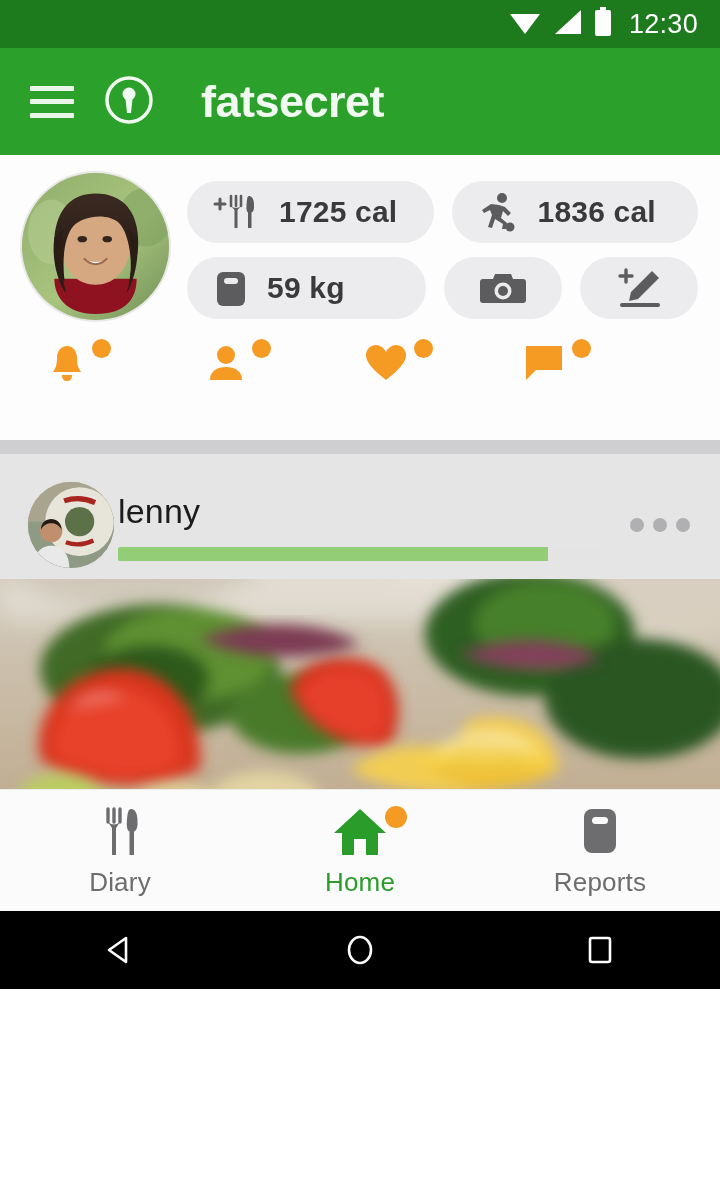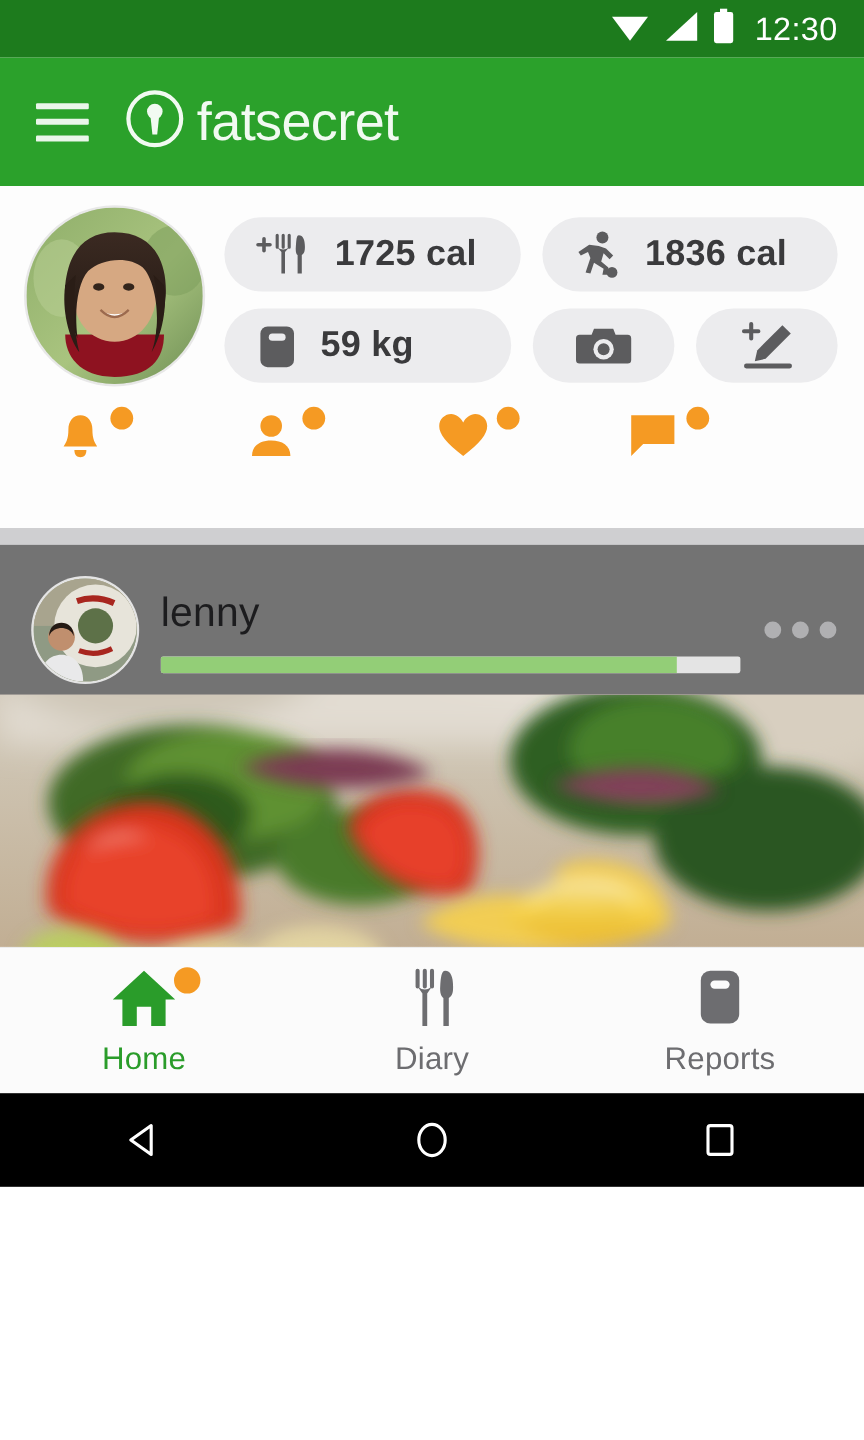--- a/index.html
+++ b/index.html
@@ -18,21 +18,21 @@
   .sb-time { color:#ffffff; font-size:27px; letter-spacing:0.3px; margin-left:6px; }
 
   
   .appbar {
     height:107px; background:#2ba12b; display:flex; align-items:center;
     padding-left:30px; gap:30px; flex:0 0 107px; position:relative;
   }
   .hamburger { width:44px; height:32px; display:flex; flex-direction:column; justify-content:space-between; cursor:pointer; }
   .hamburger i { display:block; height:5px; background:#eaf6ea; border-radius:1px; }
   .brand { display:flex; align-items:center; gap:10px; }
-  .wordmark { color:#f1faf1; font-size:45px; font-weight:400; letter-spacing:-0.5px; line-height:1; }
+  .wordmark { color:#f1faf1; font-size:45px; font-weight:700; letter-spacing:-0.5px; line-height:1;margin-left:37px; }
   .appbar-shadow { position:absolute; left:0; right:0; bottom:-7px; height:7px;
     background:linear-gradient(to bottom, rgba(0,0,0,0.28), rgba(0,0,0,0)); }
 
   
   .summary {
     background:#fdfdfd; flex:0 0 285px; display:flex; flex-direction:column;
     padding:18px 22px 0 22px; position:relative;
   }
   .summary-top { display:flex; gap:18px; }
   .avatar-wrap {
@@ -52,21 +52,21 @@
   .pill svg { display:block; }
 
   
   .quickrow { display:flex; margin-top:22px; padding:0 18px 0 26px; }
   .quick { flex:1; display:flex; align-items:flex-start; justify-content:flex-start; position:relative; cursor:pointer; }
   .quick .q-ico { position:relative; }
   .badge-dot { position:absolute; width:19px; height:19px; border-radius:50%; background:#f59a23; top:-3px; right:-25px; }
   .section-gap { flex:0 0 14px; background:#cfcfd1; }
 
   
-  .post { background:#737373; flex:0 0 125px; display:flex; align-items:center; padding:16px 22px 0 28px; gap:20px; position:relative; }
+  .post { background:#e5e5e5; flex:0 0 125px; display:flex; align-items:center; padding:16px 22px 0 28px; gap:4px; position:relative; }
   .post-avatar { width:86px; height:86px; border-radius:50%; overflow:hidden; flex:0 0 86px; box-shadow:0 0 0 2px #e4e4e4; background:#9aa38c; }
   .post-avatar svg { display:block; width:100%; height:100%; }
   .post-body { flex:1; display:flex; flex-direction:column; gap:16px; padding-top:4px; }
   .post-user { font-size:34px; color:#1c1c1e; font-weight:400; letter-spacing:0.2px; }
   .progress { height:14px; background:#e4e4e4; border-radius:2px; width:483px; overflow:hidden; }
   .progress .bar { height:100%; background:#93ce77; }
   .dots { display:flex; gap:9px; align-items:center; padding-right:8px; cursor:pointer; align-self:center; }
   .dots i { width:14px; height:14px; border-radius:50%; background:#b0b0b2; display:block; }
 
   
@@ -362,39 +362,39 @@
       <g filter="url(#blurB)">
         <ellipse cx="90" cy="355" rx="55" ry="32" fill="#cfe05f" opacity="0.85"></ellipse>
         <ellipse cx="60" cy="330" rx="42" ry="26" fill="#b9d455" opacity="0.8"></ellipse>
         <ellipse cx="175" cy="340" rx="48" ry="26" fill="#eedf9a" opacity="0.75"></ellipse>
         <ellipse cx="265" cy="330" rx="55" ry="28" fill="#efe3a6" opacity="0.7"></ellipse>
       </g>
     </svg>
   </div>
 
   <div class="bottomnav">
-    <div class="nav-item active">
-      <div class="nav-ico">
-        <svg width="58" height="52" viewBox="0 0 58 52">
-          <path d="M29 3 L55 27 L47 27 L47 49 L35 49 L35 33 L23 33 L23 49 L11 49 L11 27 L3 27 Z" fill="#2a9c2a"></path>
-        </svg>
-        <span class="nav-badge"></span>
-      </div>
-      <span class="nav-label">Home</span>
-    </div>
     <div class="nav-item">
       <div class="nav-ico">
         <svg width="46" height="52" viewBox="0 0 46 52">
           <path d="M11 3 L11 16 M17 3 L17 16 M23 3 L23 16" stroke="#6d6d70" stroke-width="3.4" stroke-linecap="round"></path>
           <path d="M11 16 Q17 21 23 16 L19 22 L19 49 L15 49 L15 22 Z" fill="#6d6d70"></path>
           <path d="M34 3 C39 3 41 9 40.5 19 C40.2 23 38.5 25 37 25.6 L37 49 L32.5 49 L32.5 25.6 C31 25 29.5 22 29.8 17 C30.3 8 31 3 34 3 Z" fill="#6d6d70"></path>
         </svg>
       </div>
       <span class="nav-label">Diary</span>
     </div>
+    <div class="nav-item active">
+      <div class="nav-ico">
+        <svg width="58" height="52" viewBox="0 0 58 52">
+          <path d="M29 3 L55 27 L47 27 L47 49 L35 49 L35 33 L23 33 L23 49 L11 49 L11 27 L3 27 Z" fill="#2a9c2a"></path>
+        </svg>
+        <span class="nav-badge"></span>
+      </div>
+      <span class="nav-label">Home</span>
+    </div>
     <div class="nav-item">
       <div class="nav-ico">
         <svg width="46" height="52" viewBox="0 0 46 52">
           <rect x="7" y="3" width="32" height="44" rx="8" fill="#6d6d70"></rect>
           <rect x="15" y="11" width="16" height="7" rx="3.5" fill="#fbfbfb"></rect>
         </svg>
       </div>
       <span class="nav-label">Reports</span>
     </div>
   </div>

